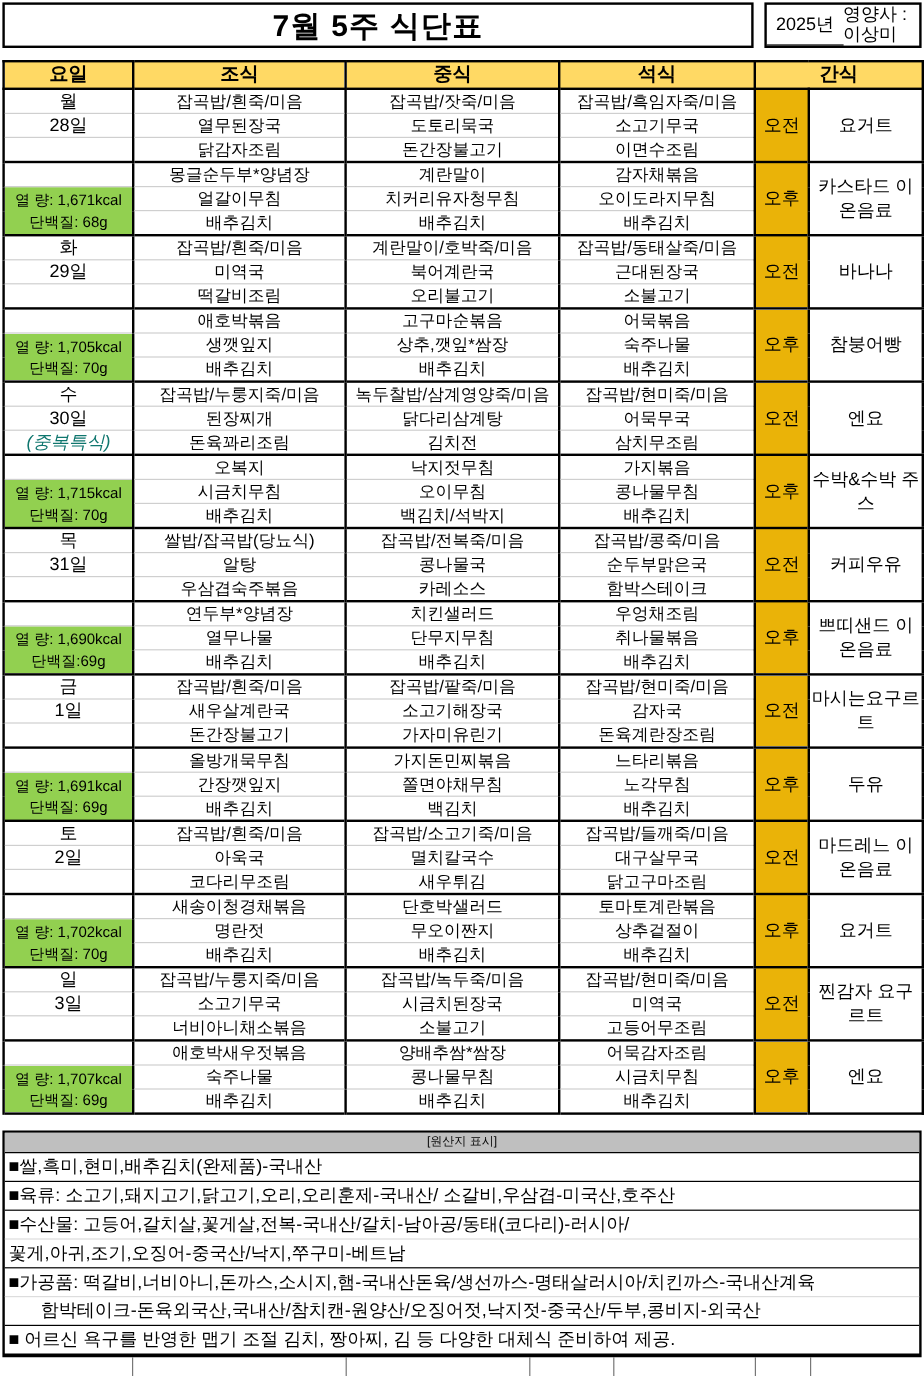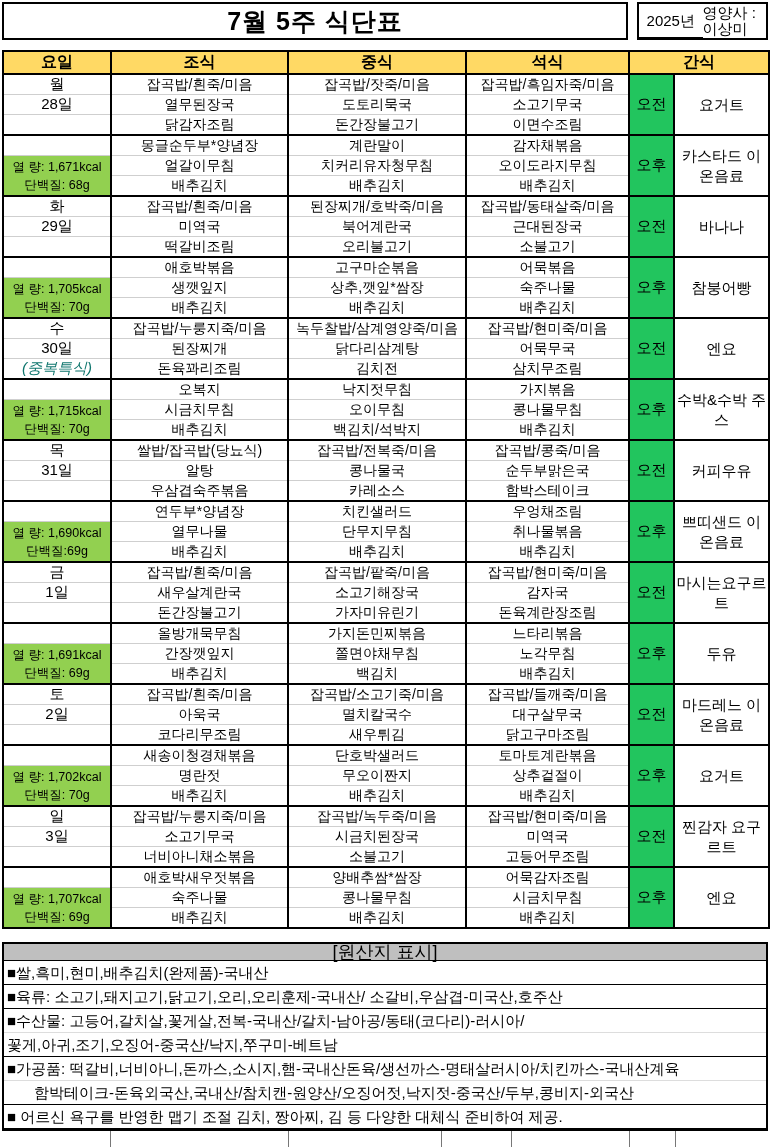--- a/index.html
+++ b/index.html
@@ -19,26 +19,26 @@
   table.menu tr{height:20px;}
   table.menu th,table.menu td{padding:0;margin:0;overflow:hidden;text-align:center;vertical-align:middle;}
   th.h{background:#FFD964;border:2px solid #000;font-size:16px;font-weight:600;height:20px;}
   td.c-day,td.c-m,td.c-ampm,td.c-snack,td.c-kcal{border-left:2px solid #000;}
   tr.rt td{border-top:2px solid #000;}
   tr.rh td{border-top:2px solid #000;}
   tr.rg td{border-top:1px solid #cfcfcf;}
   td.c-day{font-size:15px;white-space:nowrap;}
   td.c-note{color:#0f766e;font-style:italic;}
   td.c-m{font-size:14px;white-space:nowrap;line-height:19px;}
-  td.c-ampm{background:#22c55e;font-size:15px;}
+  td.c-ampm{background:#eab308;font-size:15px;}
   td.c-snack{font-size:15px;line-height:20px;white-space:normal;word-break:normal;overflow-wrap:anywhere;padding:0 2px;}
   td.c-kcal{background:#92D050;text-align:left;font-size:12.5px;line-height:18px;padding-left:3px;white-space:nowrap;}
   
   .origin{margin-top:13px;border:2px solid #000;border-bottom:3px solid #000;}
-  .origin-title{background:#BFBFBF;border-bottom:1px solid #000;text-align:center;font-size:18px;line-height:16px;height:16px;}
+  .origin-title{background:#BFBFBF;border-bottom:1px solid #000;text-align:center;font-size:10px;line-height:16px;height:16px;}
   .origin-entry{border-bottom:1px solid #000;}
   .origin-entry:last-child{border-bottom:0;}
   .origin-line{font-size:15px;line-height:21px;padding:1px 3px;white-space:nowrap;overflow:hidden;}
   .origin-line.cont-a{border-top:1px solid #ddd;}
   .origin-line.cont-b{border-top:1px solid #ddd;padding-left:30px;}
   
   .bottom-grid{height:20px;display:flex;}
   .bg-cell{border-right:1px solid #777;height:100%;}
   .bg-cell.last{border-right:none;}
 </style>
@@ -115,21 +115,21 @@
           <td class="c-m">오이도라지무침</td>
         </tr>
         <tr class="rg">
           <td class="c-m">배추김치</td>
           <td class="c-m">배추김치</td>
           <td class="c-m">배추김치</td>
         </tr>
         <tr class="rt">
           <td class="c-day">화</td>
           <td class="c-m">잡곡밥/흰죽/미음</td>
-          <td class="c-m">된장찌개/호박죽/미음</td>
+          <td class="c-m">계란말이/호박죽/미음</td>
           <td class="c-m">잡곡밥/동태살죽/미음</td>
           <td class="c-ampm" rowspan="3">오전</td>
           <td class="c-snack" rowspan="3">바나나</td>
         </tr>
         <tr class="rg">
           <td class="c-day">29일</td>
           <td class="c-m">미역국</td>
           <td class="c-m">북어계란국</td>
           <td class="c-m">근대된장국</td>
         </tr>

